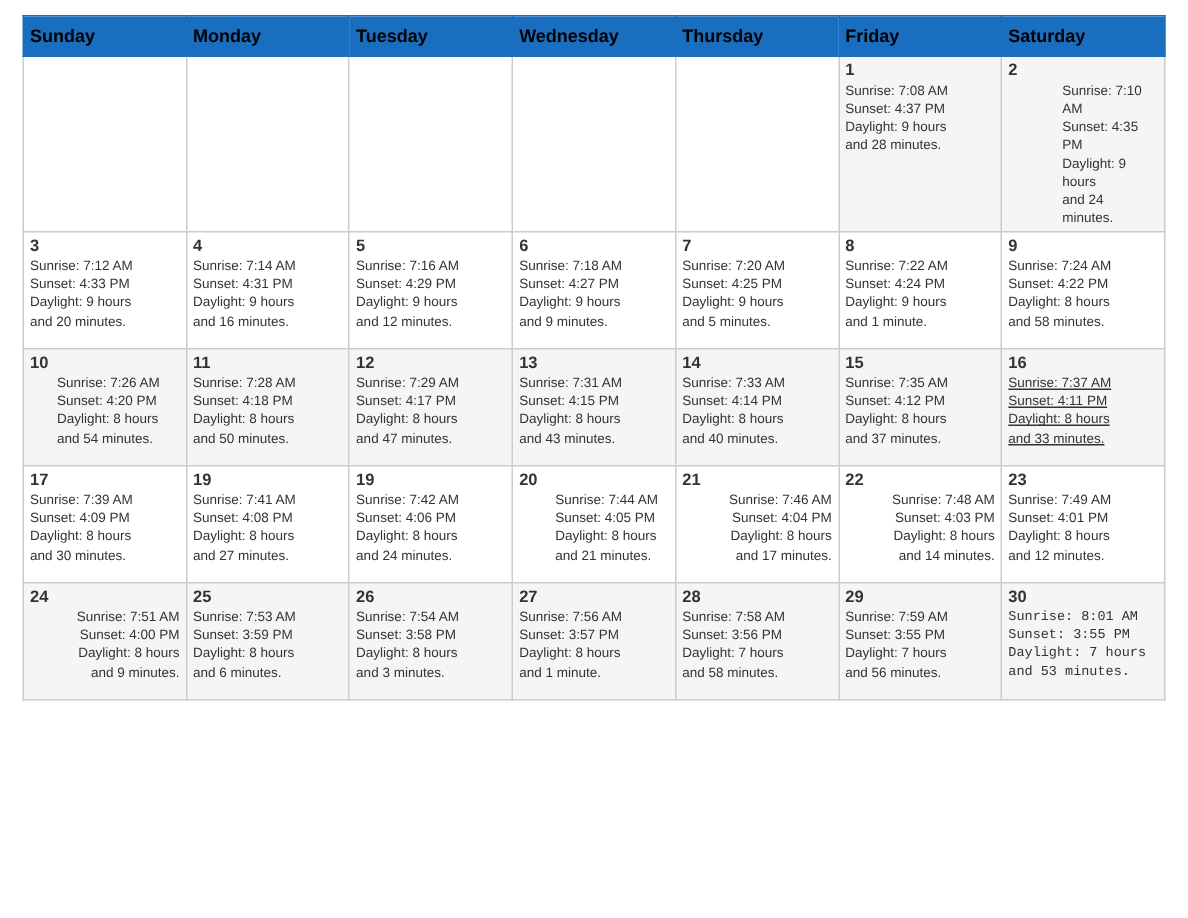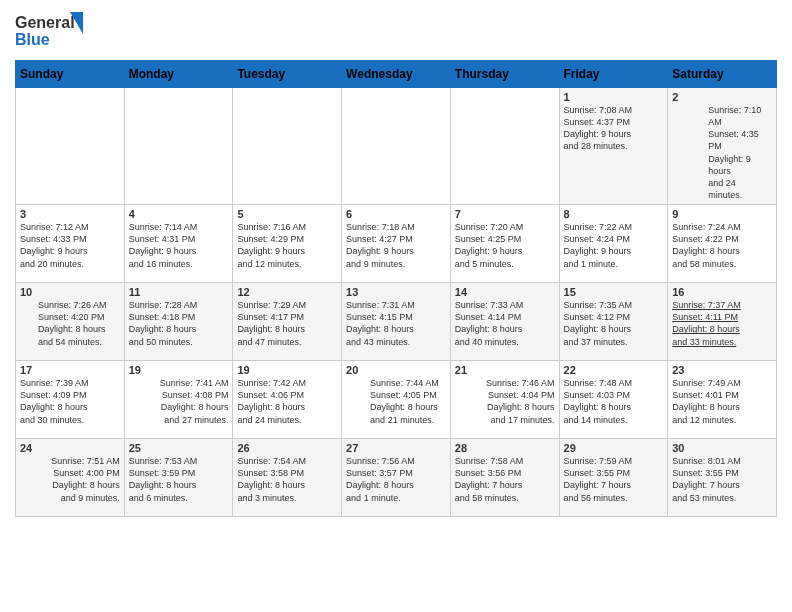--- a/index.html
+++ b/index.html
@@ -81,33 +81,20 @@
       line-height: 1.35;
     }
     .empty-cell {
       background: #fff !important;
     }
   </style>
 </head>
 <body>
 
 <div class="container">
-  <div class="header">
-    <div class="logo">
-        <svg width="72" height="42" viewBox="0 0 72 42">
-          <text x="0" y="18" font-size="16" font-weight="bold" fill="#333" font-family="Arial">General</text>
-          <text x="0" y="35" font-size="16" font-weight="bold" fill="#1a6ec0" font-family="Arial">Blue</text>
-          <polygon points="55,2 68,2 68,24" fill="#1a6ec0"></polygon>
-        </svg>
-      </div>
-    <div class="title-block">
-      <div class="month-title"></div>
-      <div class="subtitle"></div>
-    </div>
-  </div>
 
   <table>
     <thead>
       <tr>
       <th>Sunday</th>
           <th>Monday</th>
           <th>Tuesday</th>
           <th>Wednesday</th>
           <th>Thursday</th>
           <th>Friday</th>
@@ -241,21 +228,21 @@
         <tr>
           <td>
             <span class="day-num">17</span>
             <div class="day-info" style="white-space: pre-line;">Sunrise: 7:39 AM
 Sunset: 4:09 PM
 Daylight: 8 hours
 and 30 minutes.</div>
           </td>
           <td>
             <span class="day-num">19</span>
-            <div class="day-info" style="white-space: pre-line; text-align: right;">Sunrise: 7:41 AM
+            <div class="day-info" style="white-space: pre-line;">Sunrise: 7:41 AM
 Sunset: 4:08 PM
 Daylight: 8 hours
 and 27 minutes.</div>
           </td>
           <td>
             <span class="day-num">19</span>
             <div class="day-info" style="white-space: pre-line;">Sunrise: 7:42 AM
 Sunset: 4:06 PM
 Daylight: 8 hours
 and 24 minutes.</div>
@@ -269,21 +256,21 @@
           </td>
           <td>
             <span class="day-num">21</span>
             <div class="day-info" style="white-space: pre-line; text-align: right;">Sunrise: 7:46 AM
 Sunset: 4:04 PM
 Daylight: 8 hours
 and 17 minutes.</div>
           </td>
           <td>
             <span class="day-num">22</span>
-            <div class="day-info" style="white-space: pre-line;">Sunrise: 7:48 AM
+            <div class="day-info" style="white-space: pre-line; text-align: right;">Sunrise: 7:48 AM
 Sunset: 4:03 PM
 Daylight: 8 hours
 and 14 minutes.</div>
           </td>
           <td>
             <span class="day-num">23</span>
             <div class="day-info" style="white-space: pre-line;">Sunrise: 7:49 AM
 Sunset: 4:01 PM
 Daylight: 8 hours
 and 12 minutes.</div>
@@ -327,21 +314,21 @@
           </td>
           <td>
             <span class="day-num">29</span>
             <div class="day-info" style="white-space: pre-line;">Sunrise: 7:59 AM
 Sunset: 3:55 PM
 Daylight: 7 hours
 and 56 minutes.</div>
           </td>
           <td>
             <span class="day-num">30</span>
-            <div class="day-info" style="white-space: pre-line;">Sunrise: 8:01 AM
+            <div class="day-info" style="white-space: pre-line; font-family: Liberation Mono, monospace;">Sunrise: 8:01 AM
 Sunset: 3:55 PM
 Daylight: 7 hours
 and 53 minutes.</div>
           </td>
         </tr>
       </tbody>
   </table>
 </div>
 
 </body></html>

